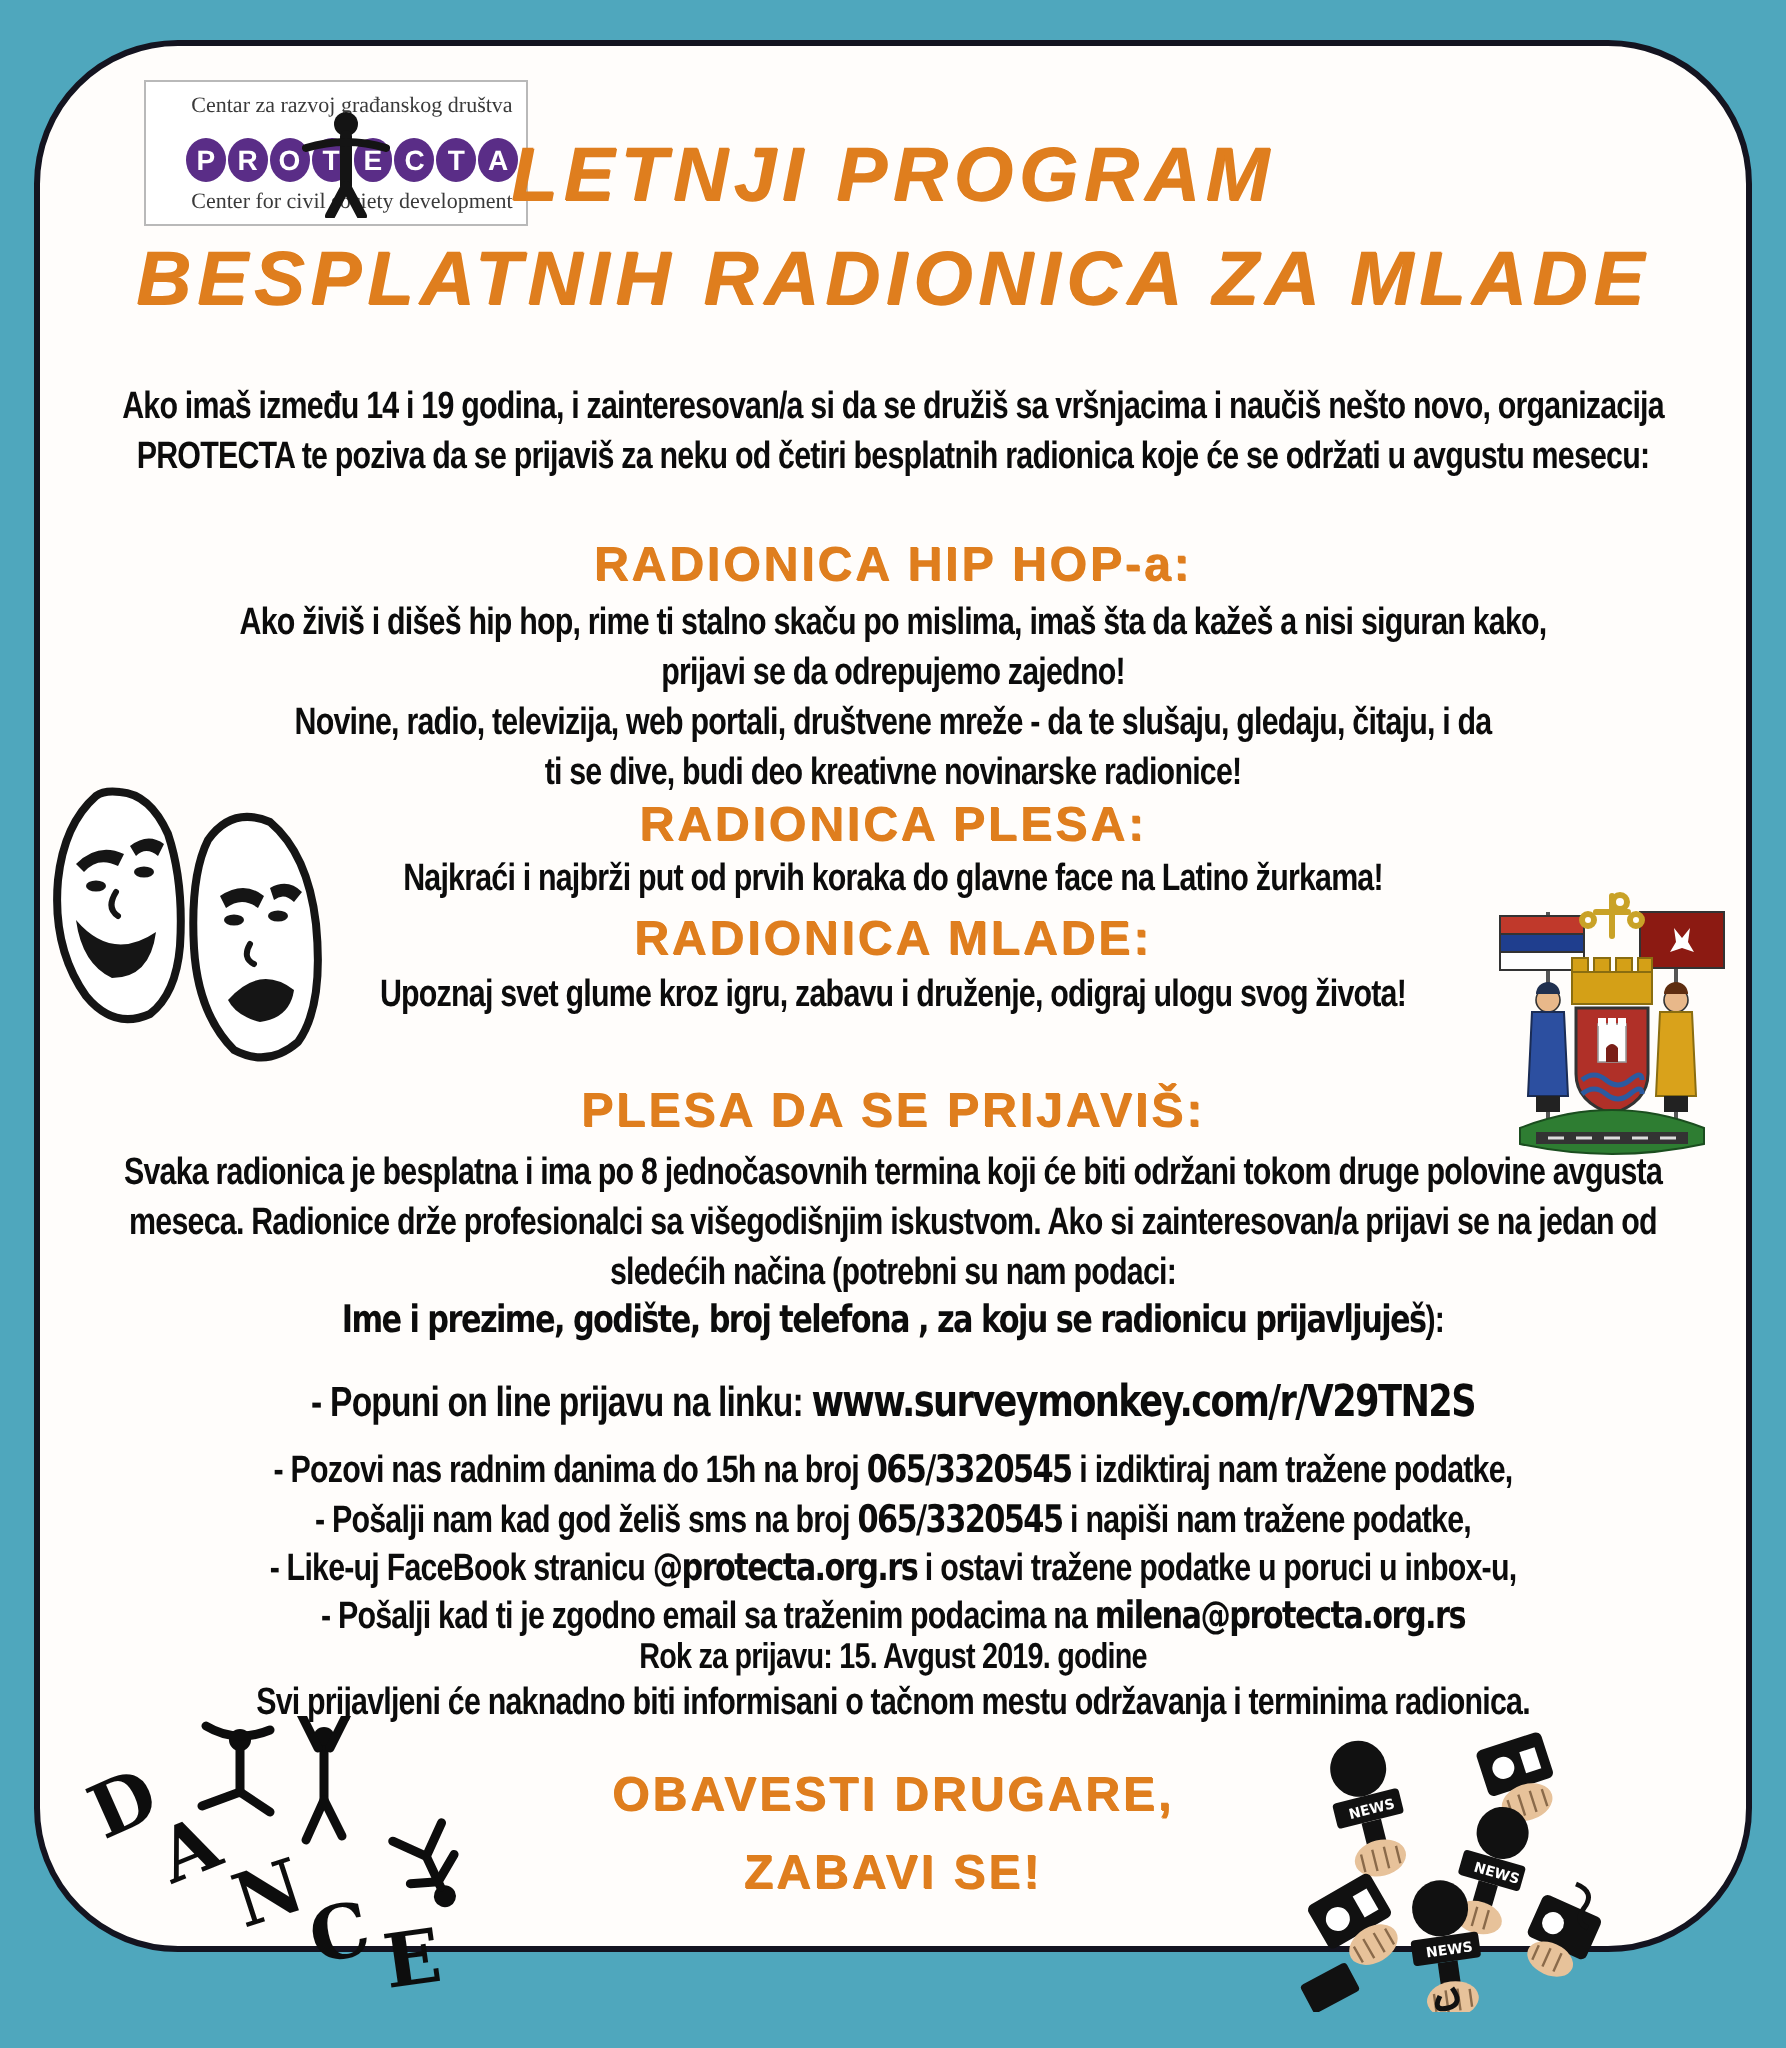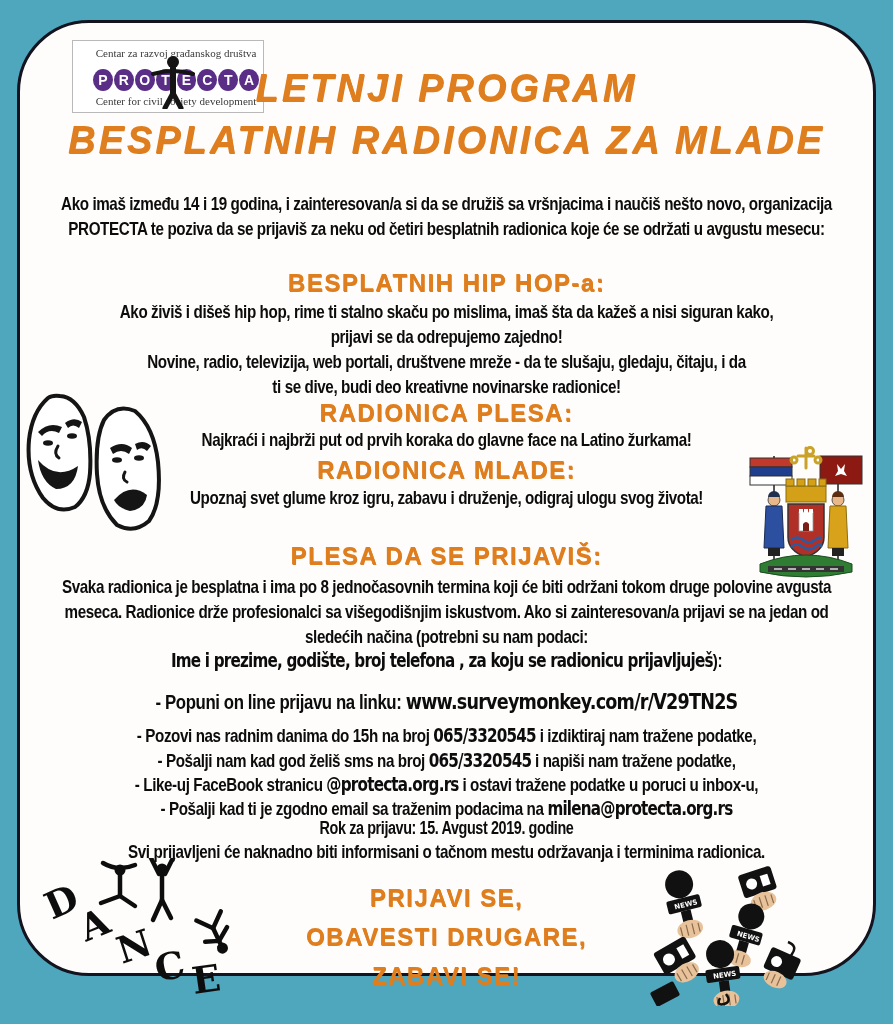--- a/index.html
+++ b/index.html
@@ -73,21 +73,21 @@
     <div class="logo-small">Center for civil society development</div>
   </div>
 
   <div class="abs ctr" style="top:62px;">
     <div class="orange title-line">LETNJI PROGRAM</div>
     <div class="orange title-line">BESPLATNIH RADIONICA ZA MLADE</div>
   </div>
 
   <div class="abs blacktxt cond" style="left:-44px; right:-44px; top:191px; text-align:center; font-size:19px; line-height:25px;">Ako imaš između 14 i 19 godina, i zainteresovan/a si da se družiš sa vršnjacima i naučiš nešto novo, organizacija PROTECTA te poziva da se prijaviš za neku od četiri besplatnih radionica koje će se održati u avgustu mesecu:</div>
 
-  <div class="abs ctr orange sec-head" style="top:269px;">BESPLATNIH HIP HOP-a:</div>
+  <div class="abs ctr orange sec-head" style="top:269px;">RADIONICA HIP HOP-a:</div>
   <div class="abs cond blacktxt" style="left:36px; right:36px; top:299px; text-align:center; font-size:19px; line-height:25px;">
     <div style="max-width:820px; margin:0 auto;">Ako živiš i dišeš hip hop, rime ti stalno skaču po mislima, imaš šta da kažeš a nisi siguran kako,  prijavi se da odrepujemo zajedno!</div>
   </div>
   <div class="abs cond blacktxt" style="left:36px; right:36px; top:349px; text-align:center; font-size:19px; line-height:25px;">
     <div style="max-width:752px; margin:0 auto;">Novine, radio, televizija, web portali, društvene mreže - da te slušaju, gledaju, čitaju, i da ti se dive, budi deo kreativne novinarske radionice!</div>
   </div>
 
   <svg class="abs" style="left:18px; top:386px;" width="165" height="145" viewBox="0 0 165 145">
     <g fill="#fff" stroke="#151515" stroke-width="4" stroke-linejoin="round">
       <path d="M30 12 Q14 26 11 54 Q8 88 25 112 Q39 129 57 121 Q70 111 72 87 Q74 55 66 31 Q57 11 42 10 Q34 9 30 12 Z"></path>
@@ -206,21 +206,20 @@
       </g>
     </g>
     <text class="dance-letter" x="10" y="62" transform="rotate(-24 10 62)">D</text>
     <text class="dance-letter" x="44" y="84" transform="rotate(-22 44 84)">A</text>
     <text class="dance-letter" x="80" y="106" transform="rotate(-18 80 106)">N</text>
     <text class="dance-letter" x="116" y="124" transform="rotate(-12 116 124)">C</text>
     <text class="dance-letter" x="152" y="136" transform="rotate(-8 152 136)">E</text>
   </svg>
 
   <div class="abs ctr" style="top:878px;">
-    <div class="orange cta-line">PRIJAVI SE,</div>
     <div class="orange cta-line">OBAVESTI DRUGARE,</div>
     <div class="orange cta-line">ZABAVI SE!</div>
   </div>
 
   <svg class="abs" style="left:630px; top:856px;" width="185" height="150" viewBox="0 0 185 150">
     <g transform="translate(128,28) rotate(-18)">
       <rect x="-17" y="-14" width="34" height="24" rx="3" fill="#111"></rect>
       <circle cx="-6" cy="-2" r="5.5" fill="#fff"></circle>
       <rect x="4" y="-7" width="8" height="11" fill="#fff"></rect>
       <ellipse cx="0" cy="18" rx="13" ry="9" fill="#E7C29A"></ellipse>

